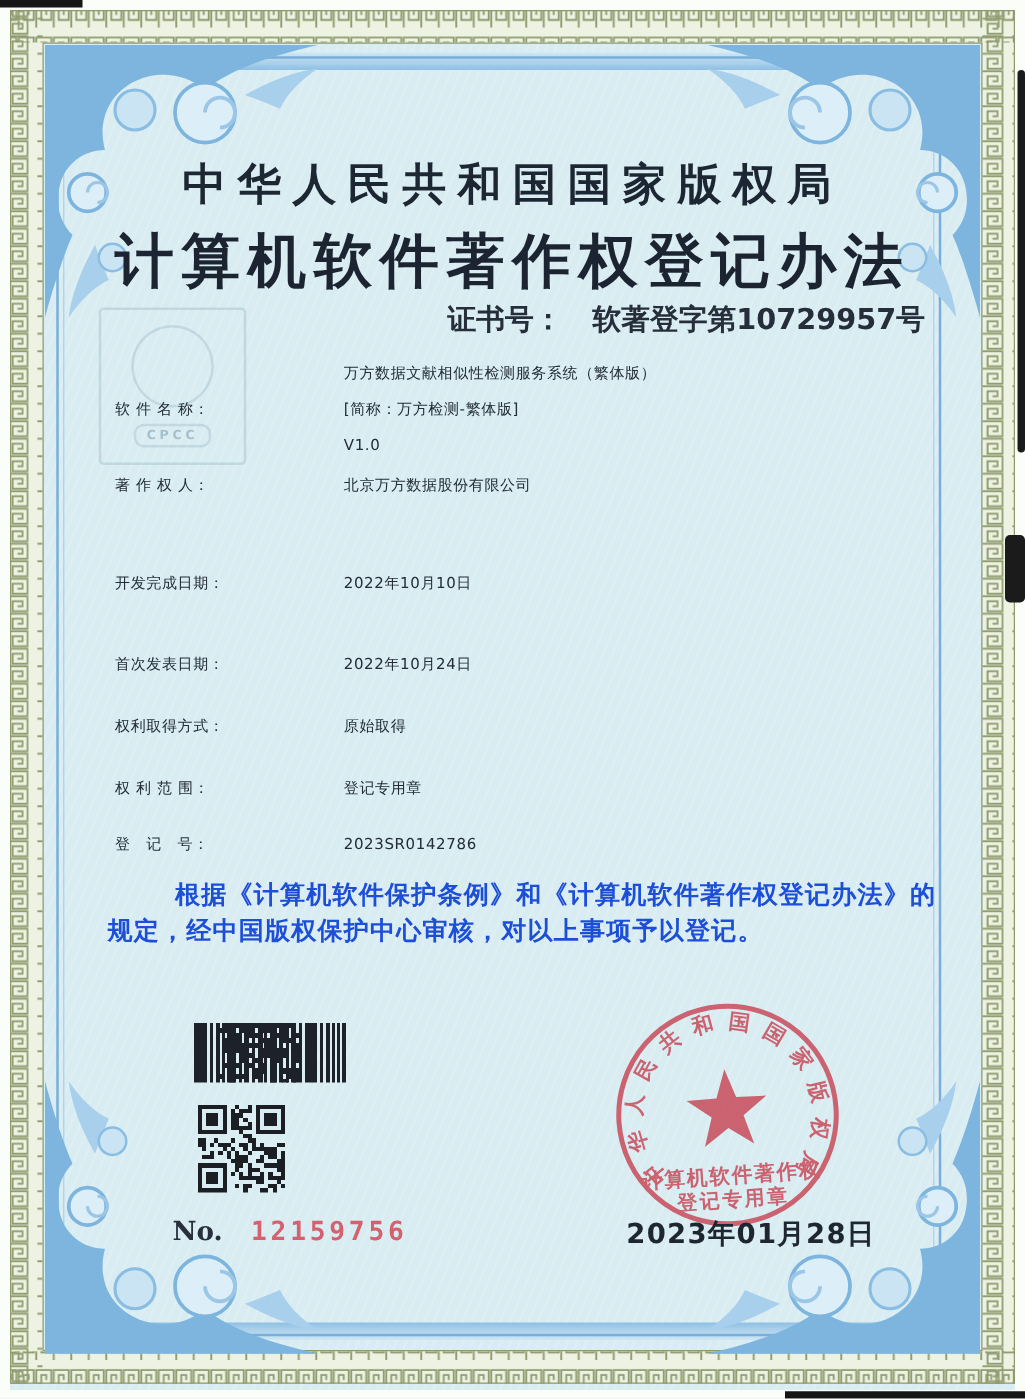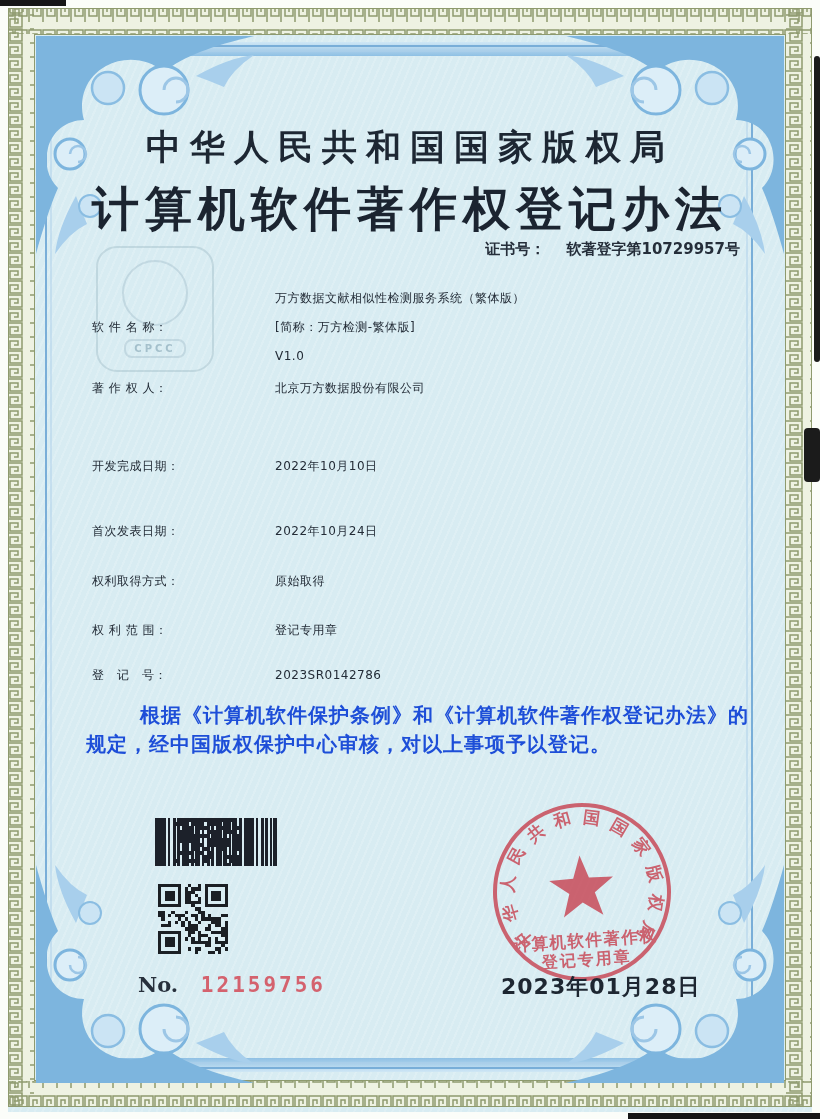--- a/index.html
+++ b/index.html
@@ -7,39 +7,39 @@
         font-family:"DejaVu Sans",sans-serif;}
   .paper{position:absolute;left:8px;top:8px;width:804px;height:1104px;background:#d8ecf2;}
   .paper::after{content:"";position:absolute;inset:0;
         background:repeating-linear-gradient(113deg,rgba(255,255,255,.16) 0 2px,rgba(0,0,0,0) 2px 7px);}
   .frame-svg{position:absolute;left:0;top:0;}
   
   .title1{position:absolute;left:0;right:0;top:124px;text-align:center;
           font-size:35px;font-weight:bold;letter-spacing:9px;color:#1d2733;}
   .title2{position:absolute;left:0;right:0;top:178px;text-align:center;
           font-size:47px;font-weight:bold;letter-spacing:6px;color:#1b2430;}
-  .certno{position:absolute;top:240px;right:80px;font-size:15px;font-weight:bold;color:#252e3a;}
+  .certno{position:absolute;top:240px;right:80px;font-size:23px;font-weight:bold;color:#252e3a;}
   .certno .gap{margin-left:16px;}
   .row{position:absolute;left:92px;display:flex;align-items:center;
        font-weight:normal;font-size:12px;color:#232c37;letter-spacing:.5px;}
   .flabel{width:163px;flex:0 0 auto;white-space:pre;}
   .fvalue{line-height:29px;margin-left:20px;}
   .statement{position:absolute;left:86px;top:702px;width:666px;
              font-size:20px;font-weight:bold;color:#1d4ed8;line-height:26px;}
   .statement .l1{text-indent:54px;letter-spacing:1px;}
   .statement .l2{margin-top:3px;letter-spacing:1px;}
   .serial{position:absolute;left:138px;top:972px;font-size:21px;}
   .serial-label{font-family:"DejaVu Serif",serif;font-weight:bold;color:#27303c;}
   .serial-num{margin-left:16px;letter-spacing:3px;color:#d4626e;
               font-family:"DejaVu Sans Mono",monospace;font-weight:bold;}
   .issue-date{position:absolute;left:501px;top:972px;font-size:22px;font-weight:bold;
               color:#1d2631;letter-spacing:1px;}
   
-  .watermark{position:absolute;left:96px;top:246px;width:114px;height:122px;
-             border:2px solid rgba(140,170,185,.32);border-radius:21px;}
+  .watermark{position:absolute;left:79px;top:246px;width:114px;height:122px;
+             border:2px solid rgba(140,170,185,.32);border-radius:4px;}
   .watermark .circ{position:absolute;left:24px;top:12px;width:62px;height:62px;border-radius:50%;
              border:2px solid rgba(140,170,185,.30);}
   .watermark .pill{position:absolute;left:26px;bottom:12px;width:58px;height:15px;border-radius:8px;
              border:2px solid rgba(140,170,185,.30);text-align:center;
              font-size:10px;letter-spacing:3px;color:rgba(120,155,172,.55);font-weight:bold;line-height:15px;}
   
   .barcode-svg{position:absolute;left:155px;top:818px;}
   .qr-svg{position:absolute;left:158px;top:884px;}
   .seal-svg{position:absolute;left:482px;top:792px;}
   

